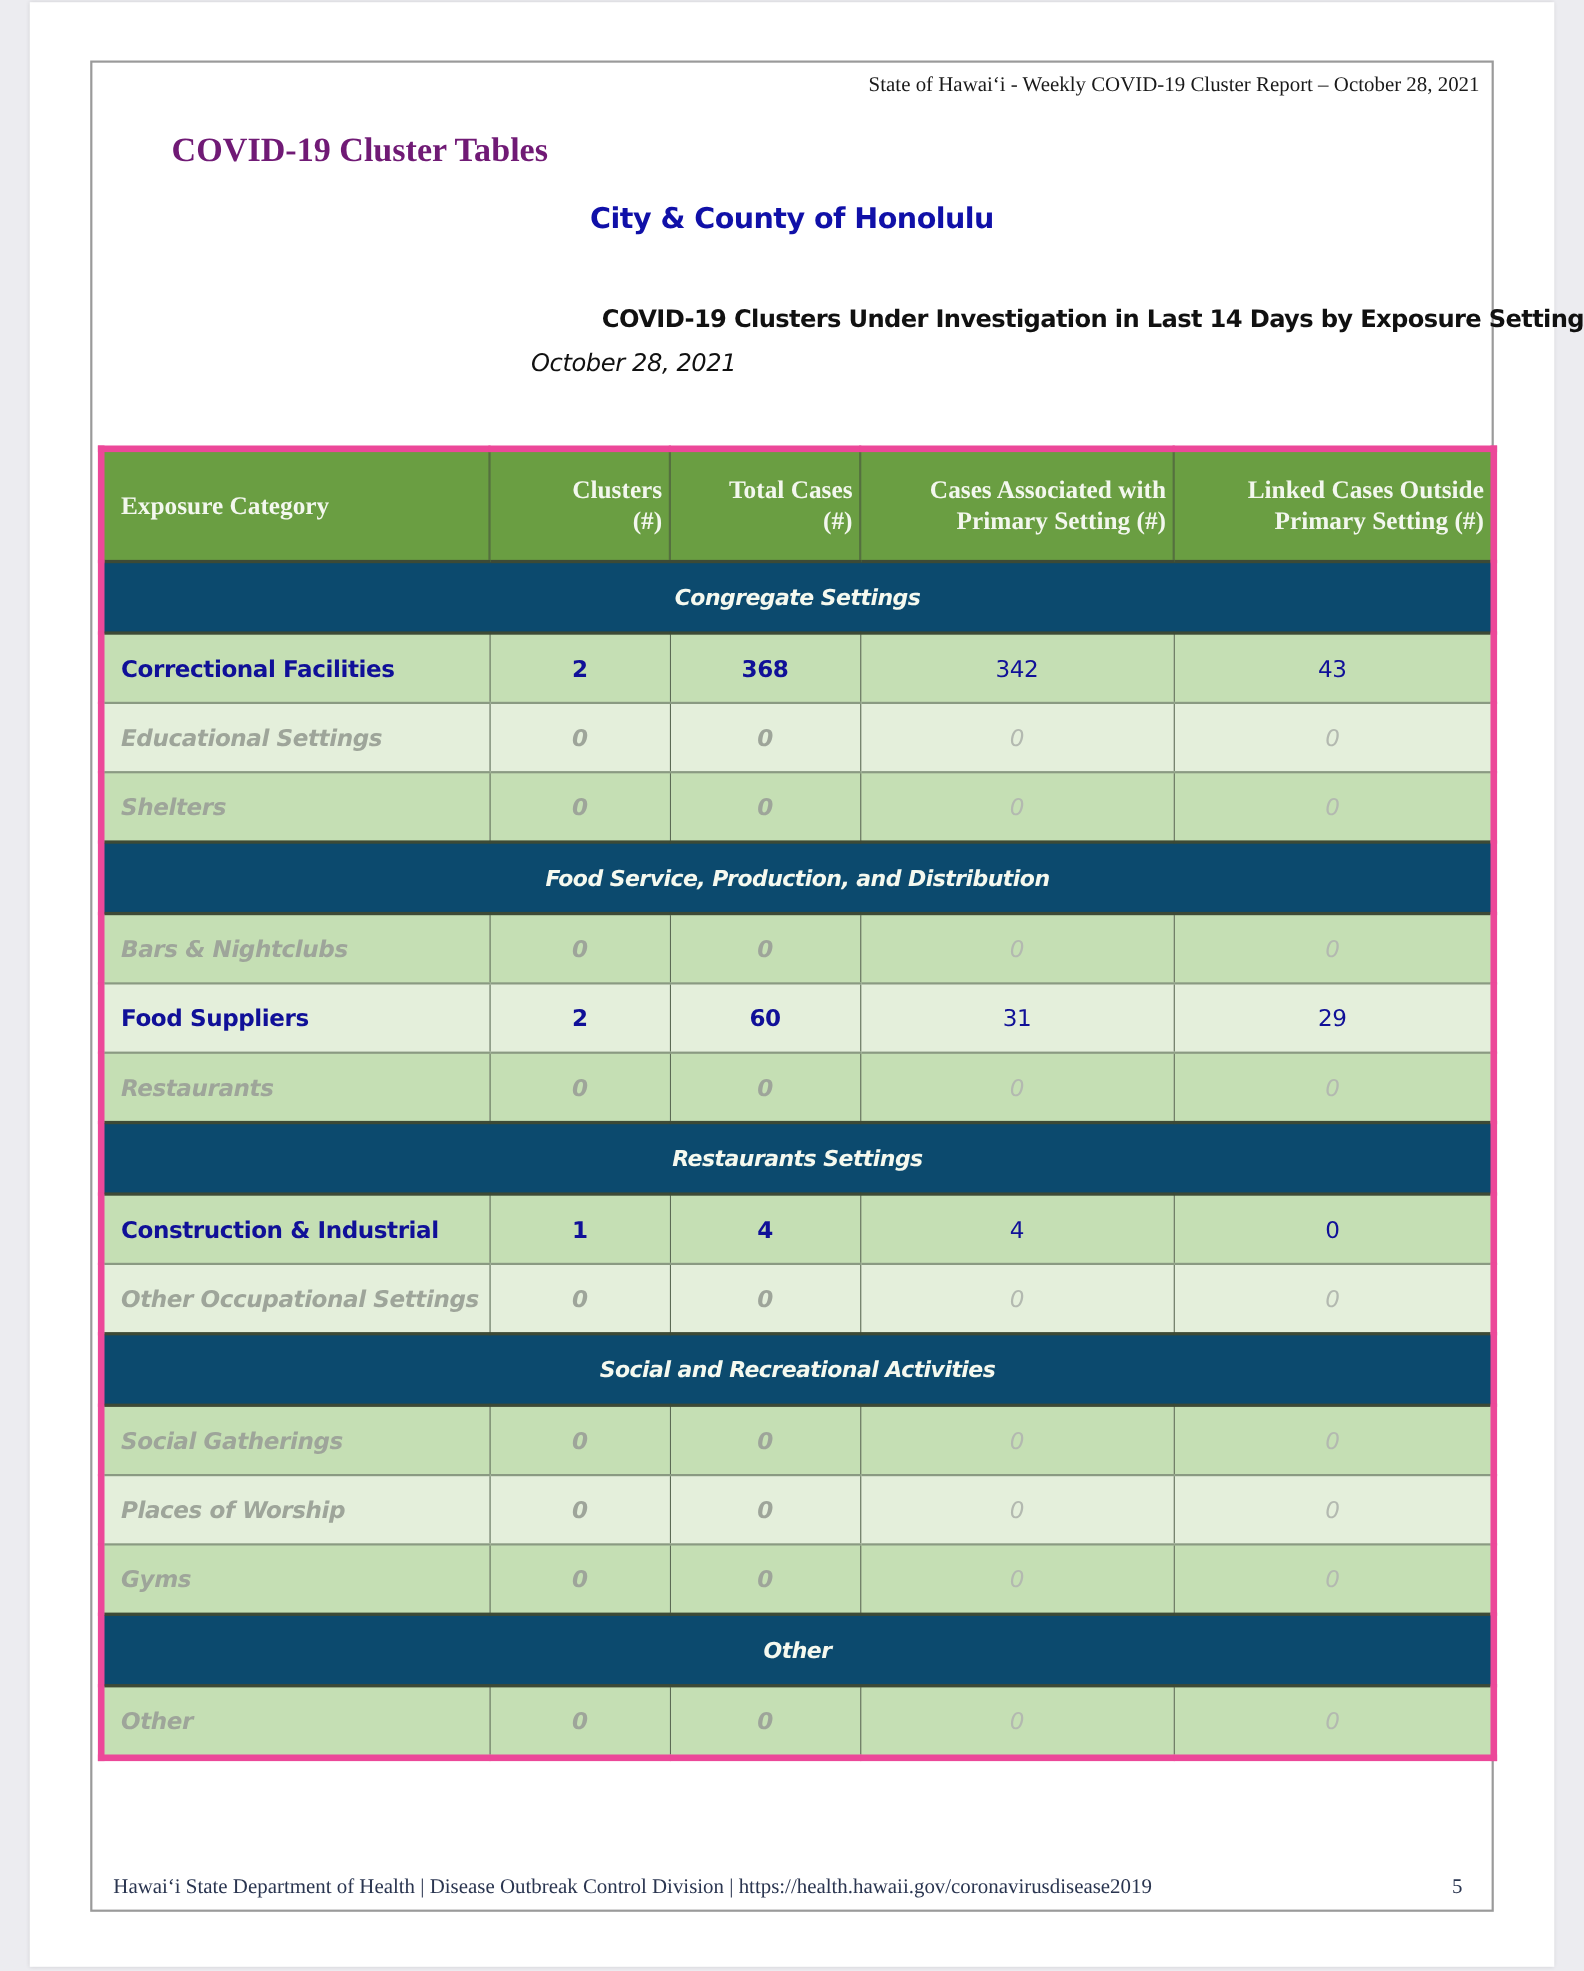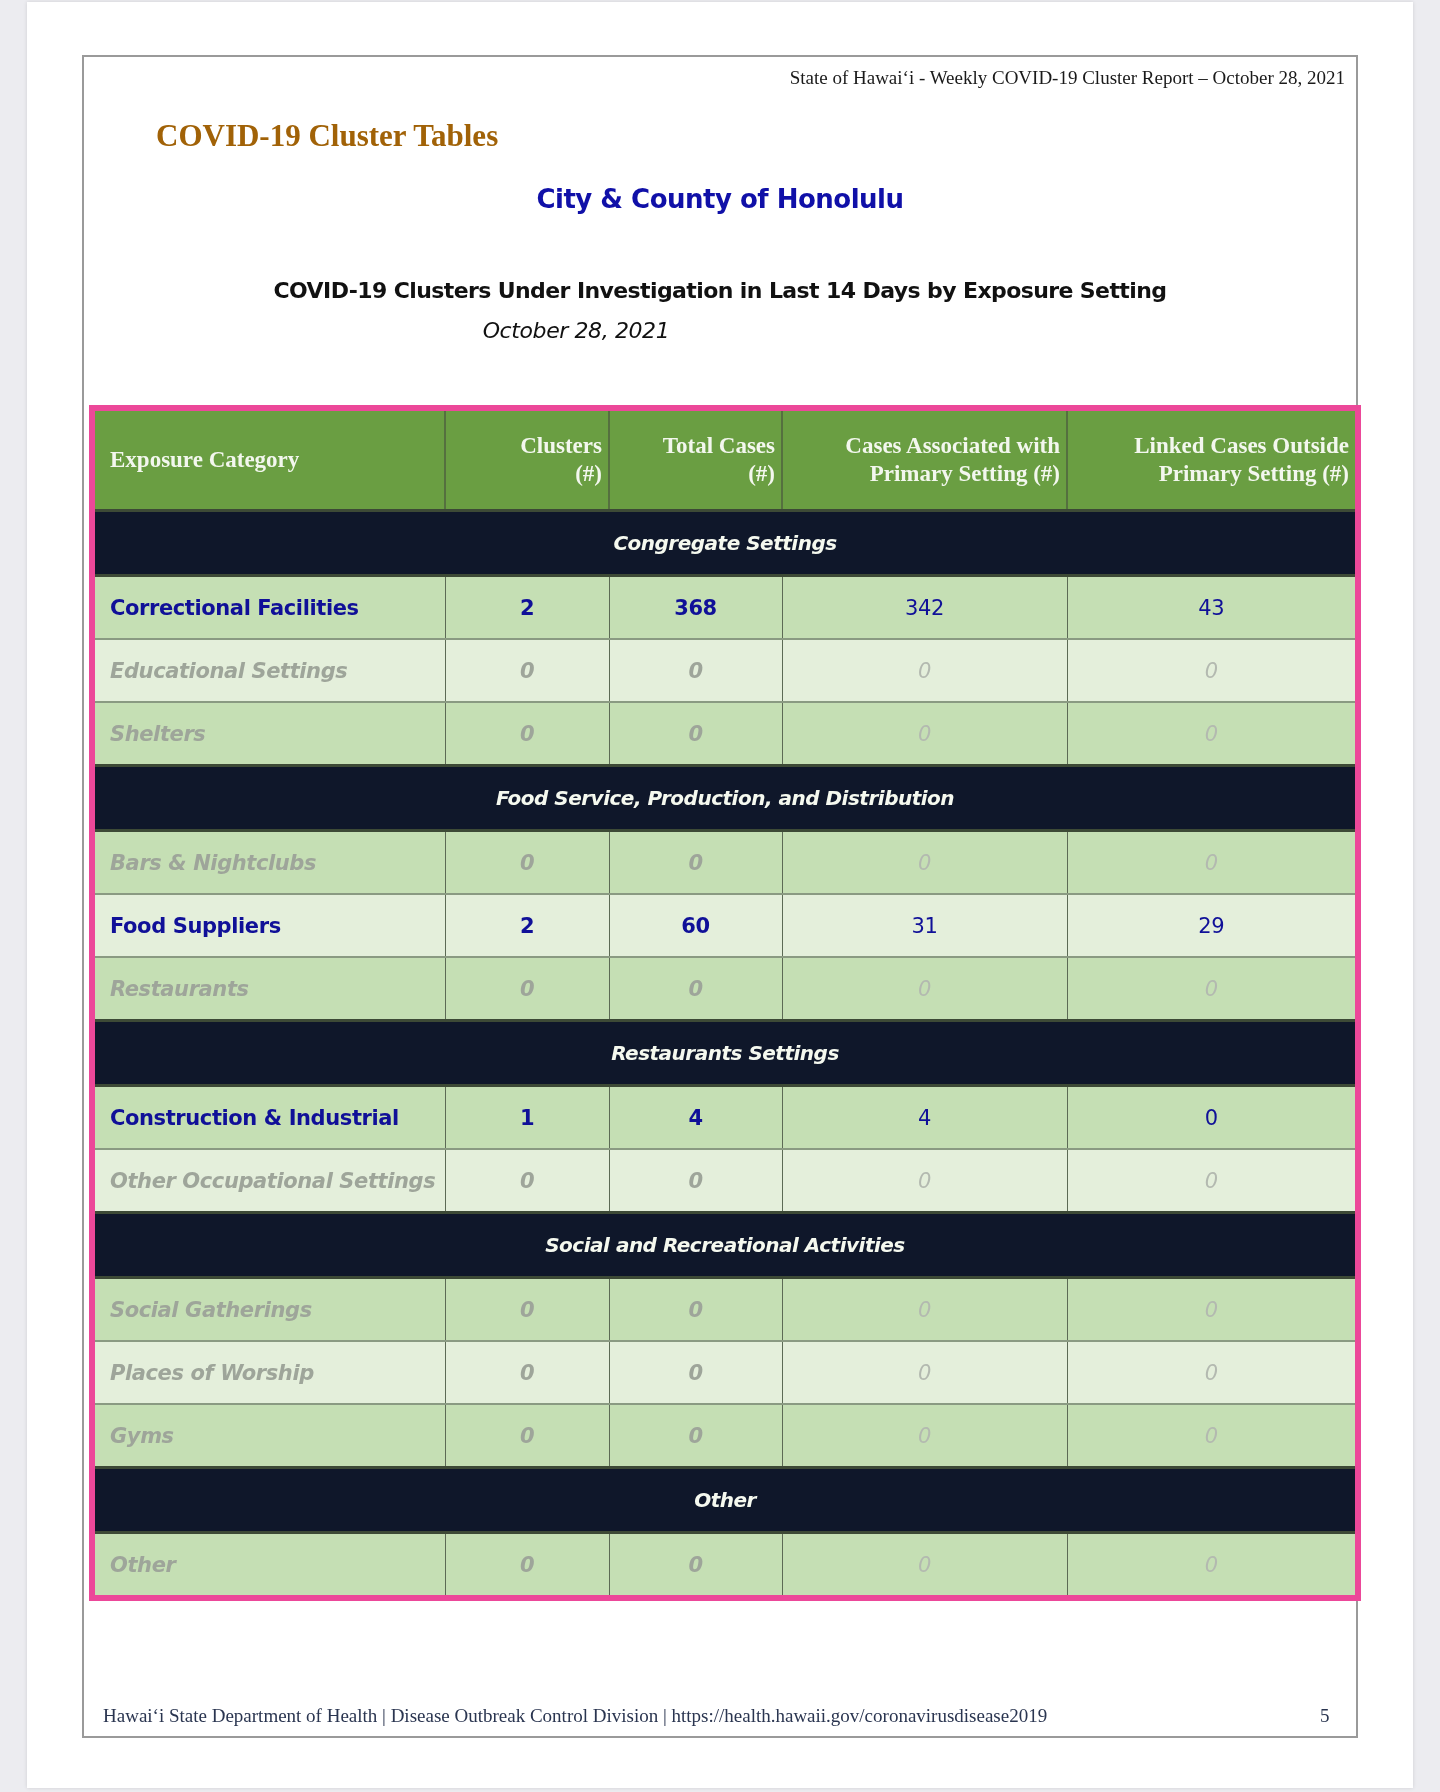--- a/index.html
+++ b/index.html
@@ -18,29 +18,29 @@
     border: 2px solid #9a9a9a; box-sizing: border-box; background: #fff;
   }
   .rh {
     position: absolute; top: 67px; right: 95px;
     font-family: "Liberation Serif", serif; font-size: 19px; color: #1a1a1a;
     white-space: nowrap;
   }
   .doc-title {
     position: absolute; left: 156px; top: 118px;
     font-family: "Liberation Serif", serif; font-weight: bold; font-size: 31px;
-    color: #a16207; white-space: nowrap;
+    color: #701a75; white-space: nowrap;
   }
   .county {
     position: absolute; left: 0; width: 1440px; top: 184px; text-align: center;
     font-family: "DejaVu Sans", sans-serif; font-weight: bold; font-size: 26px;
     color: #1010a8; letter-spacing: -0.5px;
   }
   .subtitle {
-    position: absolute; left: 0; width: 1440px; top: 278px; text-align: center;
+    position: absolute; left: 0; width: 1440px; top: 278px; text-align: right;
     font-family: "DejaVu Sans", sans-serif; font-weight: bold; font-size: 22px; color: #111;
     letter-spacing: -0.6px;
   }
   .subdate {
     position: absolute; left: 0; width: 1152px; top: 318px; text-align: center;
     font-family: "DejaVu Sans", sans-serif; font-style: italic; font-size: 22px; color: #111;
     letter-spacing: -0.4px;
   }
   table.clusters {
     position: absolute; left: 89px; top: 405px; width: 1266px;
@@ -54,21 +54,21 @@
   table.clusters col.c4 { width: 291px; }
   th {
     background: #6a9e42; color: #f3f7ee; height: 98px;
     font-family: "Liberation Serif", serif; font-weight: bold; font-size: 23px;
     line-height: 28px; text-align: right; padding: 0 6px;
     border-left: 2px solid #55703f; border-right: 2px solid #55703f;
     border-bottom: 3px solid #3d4a36;
   }
   th.first { text-align: left; padding-left: 15px; }
   tr.group td {
-    background: #0f172a; color: #f5f9ef; height: 60px; text-align: center;
+    background: #0c4a6e; color: #f5f9ef; height: 60px; text-align: center;
     font-family: "DejaVu Sans", sans-serif; font-style: italic; font-weight: bold;
     font-size: 20px; letter-spacing: -0.5px;
     border-top: 3px solid #3d4a36; border-bottom: 3px solid #3d4a36;
   }
   tr.data td {
     height: 61px; text-align: center; padding: 0;
     font-family: "DejaVu Sans", sans-serif; font-size: 21px; letter-spacing: -0.4px;
     border-left: 1px solid #5c6a55; border-right: 1px solid #5c6a55;
     border-bottom: 2px solid #8a9a82;
   }

